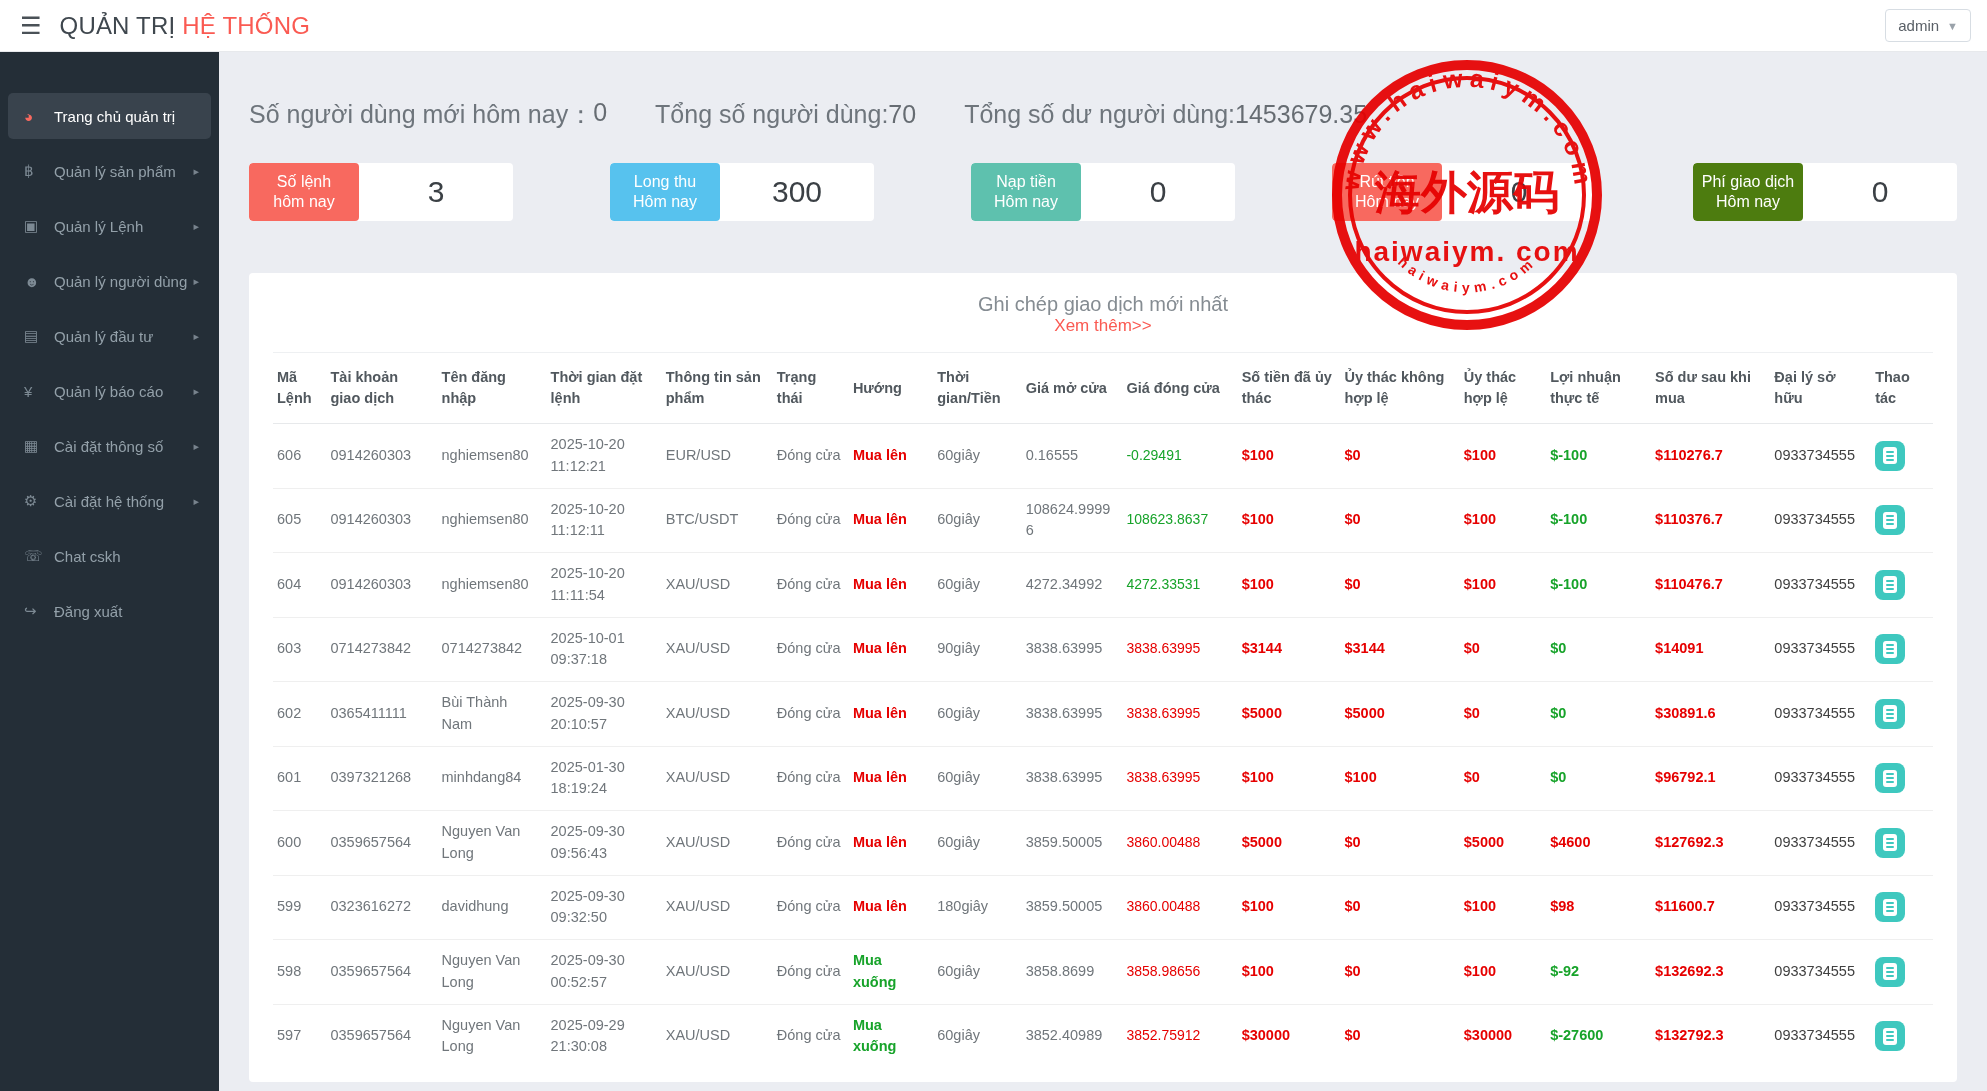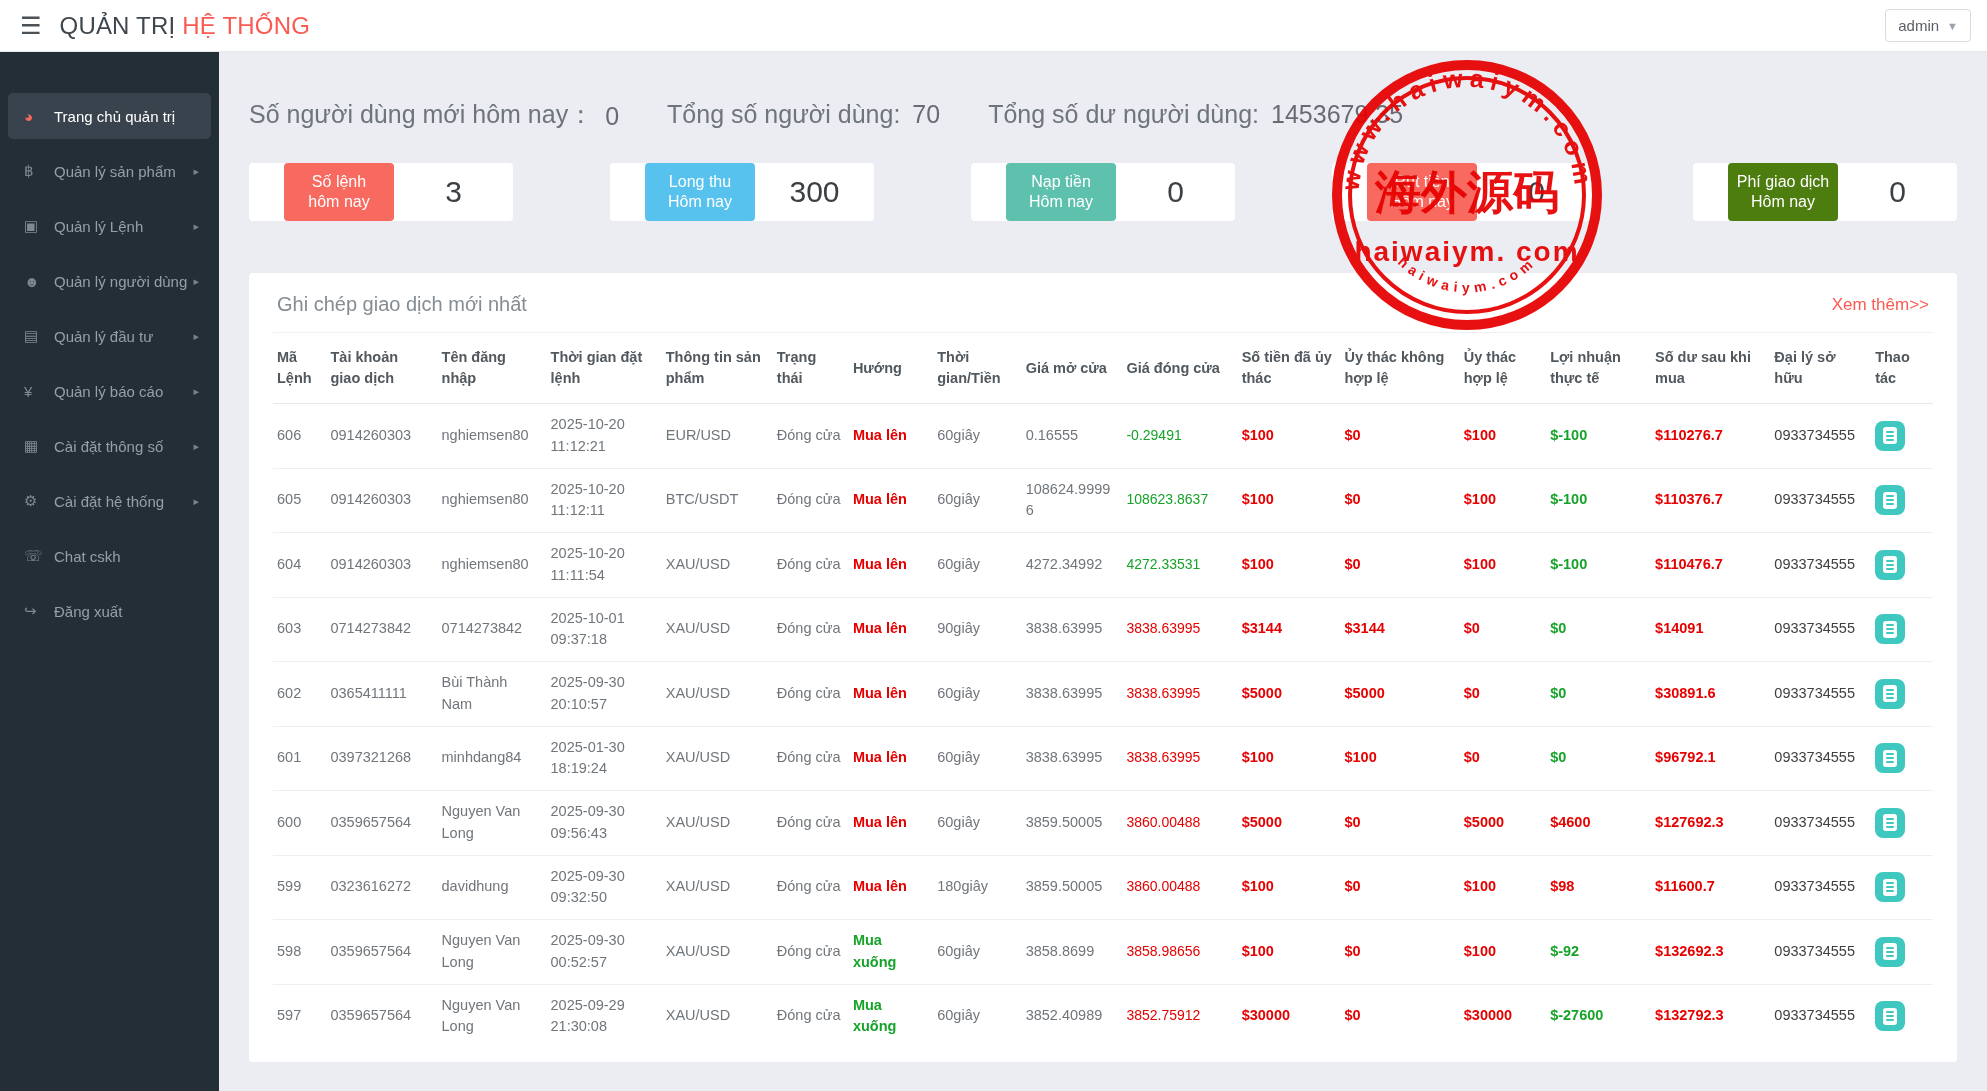--- a/index.html
+++ b/index.html
@@ -26,34 +26,34 @@
   .side-item .s-icon { width:30px; font-size:15px; color:#7d8a94; flex:0 0 30px; }
   .side-item .s-label { flex:1; white-space:nowrap; }
   .side-item .chev { font-size:11px; color:#78838d; }
   .side-item.active { background:#39434d; color:#ffffff; }
   .side-item.active .s-icon { color:#f8695f; }
 
   .main { flex:1; padding:0 30px; min-width:0; }
 
   
   .stats-row { margin-top:46px; display:flex; gap:48px; align-items:baseline; }
-  .stat { font-size:25px; color:#6e757c; display:flex; gap:12px; align-items:flex-end; }
+  .stat { font-size:25px; color:#6e757c; display:flex; align-items:flex-start; }
   .stat .v { color:#666c72; }
 
   
   .cards-row { margin-top:32px; display:flex; justify-content:space-between; }
-  .mini-card { width:264px; height:58px; background:#ffffff; border-radius:4px; display:flex; overflow:hidden;padding-left:35px; }
+  .mini-card { width:264px; height:58px; background:#ffffff; border-radius:4px; display:flex; overflow:hidden; }
   .mini-card .tag { width:110px; color:#fff; font-size:16px; line-height:1.25; display:flex; align-items:center;
                     justify-content:center; text-align:center; white-space:pre-line; border-radius:4px; }
   .mini-card .val { flex:1; display:flex; align-items:center; justify-content:center; font-size:30px; color:#3b4045; }
 
   
   .panel { margin-top:52px; background:#ffffff; border-radius:4px; padding:0 24px 14px 24px; }
   .panel-head { display:flex; align-items:center; justify-content:space-between; padding:20px 4px 16px 4px;
-                border-bottom:1px solid #eef0f2; }
+                border-bottom:1px solid #eef0f2;flex-direction:column; }
   .panel-title { font-size:20px; color:#858c92; }
   .view-more { font-size:17px; color:#fa5a52; cursor:pointer; text-decoration:none; }
 
   table { width:100%; border-collapse:collapse; table-layout:fixed; }
   th { text-align:left; font-size:14.5px; font-weight:700; color:#51585e; padding:14px 8px 14px 4px;
        line-height:1.45; border-bottom:1px solid #e7e9eb; vertical-align:middle; }
   td { font-size:14.5px; color:#70767b; padding:10px 8px 10px 4px; line-height:1.5;
        border-bottom:1px solid #efefef; vertical-align:middle; word-wrap:break-word; }
   tr:last-child td { border-bottom:none; }
   .up { color:#e60000; }

